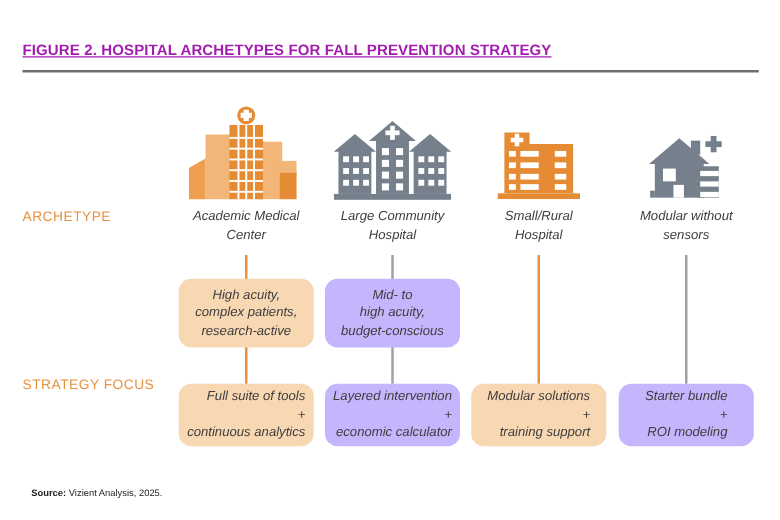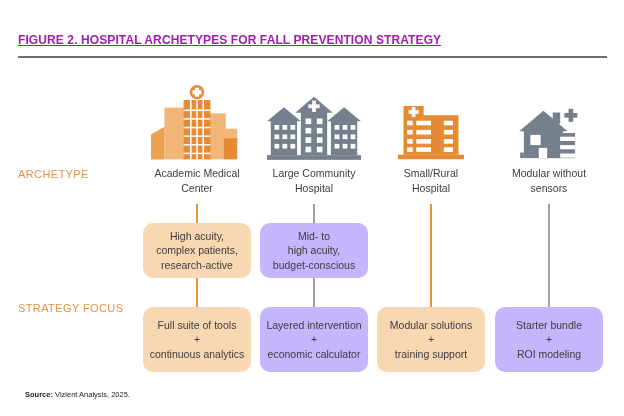--- a/index.html
+++ b/index.html
@@ -40,20 +40,21 @@
   }
   .row-label.archetype { top: 168px; }
   .row-label.characteristics { top: 232px; }
   .row-label.strategy { top: 302px; }
 
   .col {
     position: absolute;
     top: 84px;
     width: 118px;
     height: 278px;
+    font-style: italic;
   }
   .col.c1 { left: 138px; }
   .col.c2 { left: 255px; }
   .col.c3 { left: 372px; }
   .col.c4 { left: 490px; }
 
   .icon-slot {
     position: absolute;
     top: 0; left: 0; right: 0;
     height: 76px;
@@ -93,21 +94,21 @@
     justify-content: center;
     text-align: center;
     font-size: 10.5px;
     line-height: 14.5px;
     color: #3d3d3d;
     white-space: pre-line;
     box-sizing: border-box;
     padding: 2px 4px;
   }
   .box.char  { top: 139px; height: 55px; }
-  .box.strat { top: 223px; height: 65px; }
+  .box.strat { top: 223px; height: 50px; text-align: right; }
   .box.peach { background: #f8d7b3; }
   .box.gray  { background: #c4b5fd; }
 
   .source {
     position: absolute;
     left: 25px;
     top: 390px;
     font-size: 7.5px;
     color: #1d1d1d;
   }

